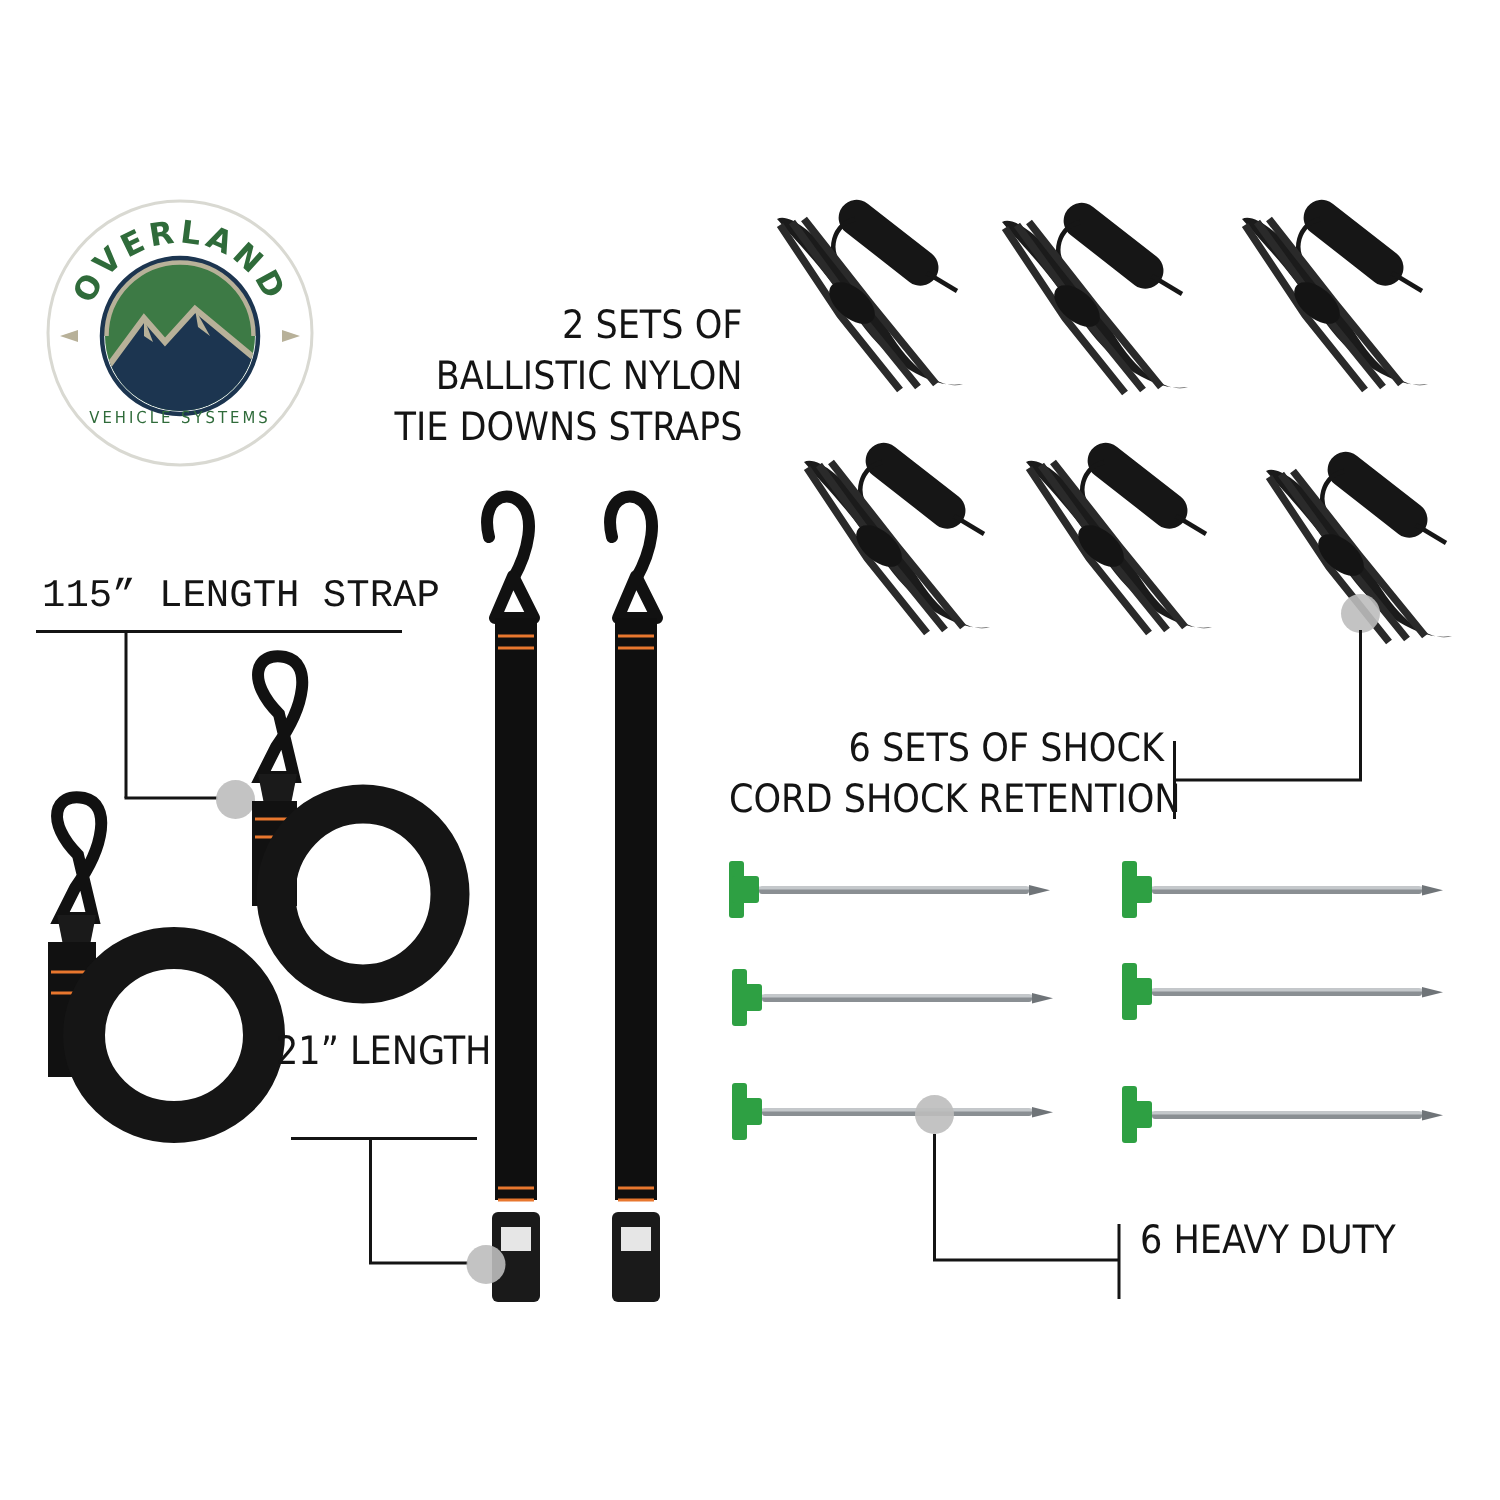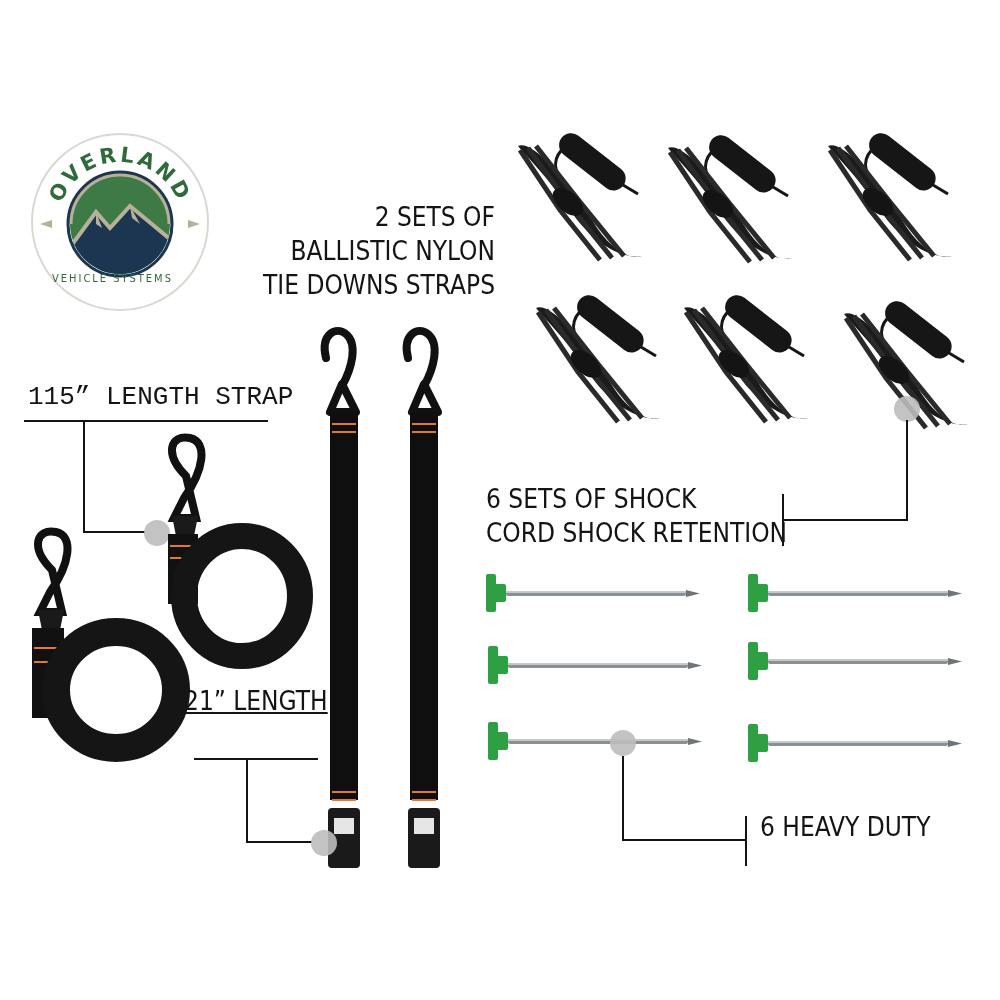--- a/index.html
+++ b/index.html
@@ -29,21 +29,21 @@
       <path d="M38 118 L66 80 L80 96 L100 74 L146 112 L146 150 L38 150 Z" fill="#1c3550"></path>
       <path d="M38 118 L66 80 L80 96 L100 74 L146 112" fill="none" stroke="#b8b199" stroke-width="4"></path>
       <path d="M66 80 L72 96 L66 92 Z M100 74 L110 92 L102 86 Z" fill="#b8b199"></path>
     </g>
     <path d="M40 92 A 50 50 0 0 1 140 92" fill="none" stroke="#b8b199" stroke-width="5"></path>
     <circle cx="90" cy="92" r="52" fill="none" stroke="#1c3550" stroke-width="3"></circle>
     <text font-family="DejaVu Sans, sans-serif" font-weight="bold" font-size="21" fill="#2f6b3a" letter-spacing="3"><textPath href="#arcTop" startOffset="50%" text-anchor="middle">OVERLAND</textPath></text>
     <text font-family="DejaVu Sans, sans-serif" font-size="12" fill="#2f6b3a" letter-spacing="4"><textPath href="#arcBot" startOffset="50%" text-anchor="middle" dy="10"> </textPath></text>
     <path d="M10 92 L22 88 L22 96 Z M170 92 L158 88 L158 96 Z" fill="#b8b199"></path>
   </svg>
-  <div style="position:absolute;left:22px;top:140px;width:136px;font-size:11px;letter-spacing:2px;color:#2f6b3a;">VEHICLE SYSTEMS</div>
+  <div style="position:absolute;left:22px;top:140px;width:136px;text-align:center;font-size:11px;letter-spacing:2px;color:#2f6b3a;">VEHICLE SYSTEMS</div>
 </div>
 
 <div class="lbl" style="left:245px;top:200px;text-align:right;width:250px;">
   <span>2 SETS OF</span>
   <span>BALLISTIC NYLON</span>
   <span>TIE DOWNS STRAPS</span>
 </div>
 
 <div class="lbl" style="left:28px;top:380px;font-family:Liberation Mono, monospace;">
   <span>115” LENGTH STRAP</span>
@@ -86,21 +86,21 @@
   <path d="M30 56 L18 84 L44 84 Z" fill="none" stroke="#111" stroke-width="8" stroke-linejoin="round"></path>
   <rect x="16" y="84" width="28" height="388" fill="#0f0f0f"></rect>
   <line x1="18" y1="96" x2="42" y2="96" stroke="#e8772e" stroke-width="2"></line>
   <line x1="18" y1="104" x2="42" y2="104" stroke="#e8772e" stroke-width="2"></line>
   <line x1="18" y1="464" x2="42" y2="464" stroke="#e8772e" stroke-width="2"></line>
   <line x1="18" y1="472" x2="42" y2="472" stroke="#e8772e" stroke-width="2"></line>
   <rect x="14" y="480" width="32" height="60" rx="4" fill="#1a1a1a"></rect>
   <rect x="20" y="490" width="20" height="16" fill="#e6e6e6"></rect>
 </svg>
 
-<div class="lbl" style="left:184px;top:684px;text-decoration:underline;">
+<div class="lbl" style="left:184px;top:684px;">
   <span>21” LENGTH</span>
 </div>
 <div class="line" style="left:194px;top:758px;width:124px;height:2px;"></div>
 <div class="line" style="left:246px;top:758px;width:2px;height:84px;"></div>
 <div class="line" style="left:246px;top:841px;width:66px;height:2px;"></div>
 <div class="dot" style="left:311px;top:830px;"></div>
 
 <svg style="left:490px;top:110px;" width="500" height="330" viewBox="0 0 500 330">
   <defs>
     <g id="cord">
@@ -117,21 +117,21 @@
   <use href="#cord" x="320" y="0"></use>
   <use href="#cord" x="28" y="162"></use>
   <use href="#cord" x="176" y="162"></use>
   <use href="#cord" x="336" y="168"></use>
 </svg>
 <div class="dot" style="left:894px;top:396px;"></div>
 <div class="line" style="left:906px;top:420px;width:2px;height:100px;"></div>
 <div class="line" style="left:782px;top:519px;width:126px;height:2px;"></div>
 <div class="line" style="left:782px;top:494px;width:2px;height:52px;"></div>
 
-<div class="lbl" style="left:486px;top:482px;text-align:left;width:290px;">
+<div class="lbl" style="left:486px;top:482px;text-align:right;width:290px;">
   <span>6 SETS OF SHOCK</span>
   <span>CORD SHOCK RETENTION</span>
 </div>
 
 <svg style="left:480px;top:568px;" width="500" height="200" viewBox="0 0 500 200">
   <defs>
     <g id="stake">
       <rect x="6" y="6" width="10" height="38" rx="2" fill="#2ea043"></rect>
       <rect x="8" y="16" width="18" height="18" rx="2" fill="#2ea043"></rect>
       <rect x="26" y="23" width="180" height="5" rx="2" fill="#8a8f93"></rect>

